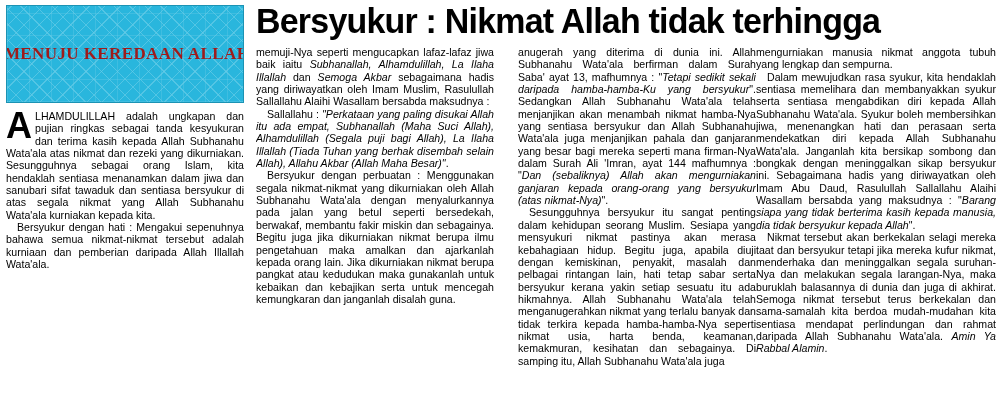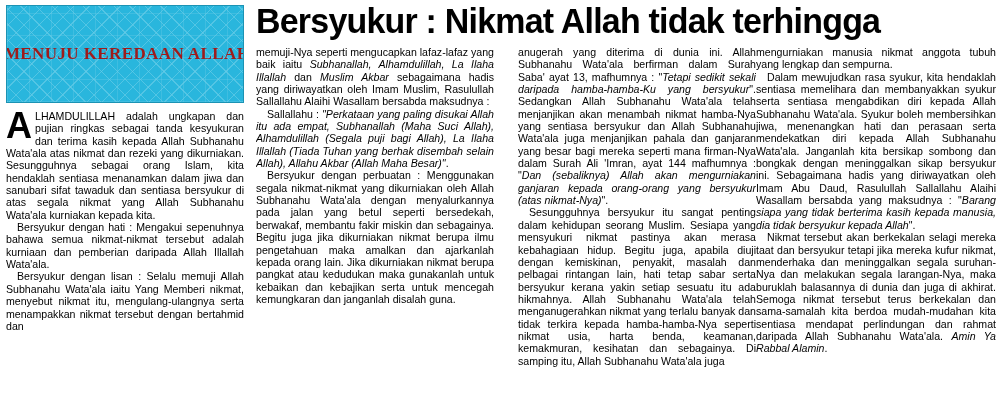--- a/index.html
+++ b/index.html
@@ -124,25 +124,24 @@
 
   <div class="headline">Bersyukur : Nikmat Allah tidak terhingga</div>
 
   <div class="cols">
 
     <div class="col" id="col1">
       <p class="noindent">
         <span class="dropcap">A</span><b>LHAMDULILLAH</b><span> adalah ungkapan dan pujian ringkas sebagai tanda kesyukuran dan terima kasih kepada Allah Subhanahu Wata'ala atas nikmat dan rezeki yang dikurniakan. Sesungguhnya sebagai orang Islam, kita hendaklah sentiasa menanamkan dalam jiwa dan sanubari sifat tawaduk dan sentiasa bersyukur di atas segala nikmat yang Allah Subhanahu Wata'ala kurniakan kepada kita.</span>
       </p>
       <p><span>Bersyukur dengan hati : Mengakui sepenuhnya bahawa semua nikmat-nikmat tersebut adalah kurniaan dan pemberian daripada Allah Illallah Wata'ala.</span></p>
-      <p><span>Bersyukur dengan lisan : Selalu memuji Allah Subhanahu Wata'ala iaitu Yang Memberi nikmat, menyebut nikmat itu, mengulang-ulangnya serta menampakkan nikmat tersebut dengan bertahmid dan</span></p>
     </div>
 
     <div class="col" id="col2">
-      <p class="noindent"><span>memuji-Nya seperti mengucapkan lafaz-lafaz yang baik iaitu </span><i>Subhanallah, Alhamdulillah, La Ilaha Illallah</i><span> dan </span><i>Muslim Akbar</i><span> sebagaimana hadis yang diriwayatkan oleh Imam Muslim, Rasulullah Sallallahu Alaihi Wasallam bersabda maksudnya :</span></p>
+      <p class="noindent"><span>memuji-Nya seperti mengucapkan lafaz-lafaz jiwa baik iaitu </span><i>Subhanallah, Alhamdulillah, La Ilaha Illallah</i><span> dan </span><i>Semoga Akbar</i><span> sebagaimana hadis yang diriwayatkan oleh Imam Muslim, Rasulullah Sallallahu Alaihi Wasallam bersabda maksudnya :</span></p>
       <p><span>Sallallahu : </span><i>"Perkataan yang paling disukai Allah itu ada empat, Subhanallah (Maha Suci Allah), Alhamdulillah (Segala puji bagi Allah), La Ilaha Illallah (Tiada Tuhan yang berhak disembah selain Allah), Allahu Akbar (Allah Maha Besar)"</i><span>.</span></p>
       <p><span>Bersyukur dengan perbuatan : Menggunakan segala nikmat-nikmat yang dikurniakan oleh Allah Subhanahu Wata'ala dengan menyalurkannya pada jalan yang betul seperti bersedekah, berwakaf, membantu fakir miskin dan sebagainya. Begitu juga jika dikurniakan nikmat berupa ilmu pengetahuan maka amalkan dan ajarkanlah kepada orang lain. Jika dikurniakan nikmat berupa pangkat atau kedudukan maka gunakanlah untuk kebaikan dan kebajikan serta untuk mencegah kemungkaran dan janganlah disalah guna.</span></p>
     </div>
 
     <div class="col" id="col3">
       <p class="noindent"><span>anugerah yang diterima di dunia ini. Allah Subhanahu Wata'ala berfirman dalam Surah Saba' ayat 13, mafhumnya : "</span><i>Tetapi sedikit sekali daripada hamba-hamba-Ku yang bersyukur</i><span>". Sedangkan Allah Subhanahu Wata'ala telah menjanjikan akan menambah nikmat hamba-Nya yang sentiasa bersyukur dan Allah Subhanahu Wata'ala juga menjanjikan pahala dan ganjaran yang besar bagi mereka seperti mana firman-Nya dalam Surah Ali 'Imran, ayat 144 mafhumnya : "</span><i>Dan (sebaliknya) Allah akan mengurniakan ganjaran kepada orang-orang yang bersyukur (atas nikmat-Nya)</i><span>".</span></p>
       <p><span>Sesungguhnya bersyukur itu sangat penting dalam kehidupan seorang Muslim. Sesiapa yang mensyukuri nikmat pastinya akan merasa kebahagiaan hidup. Begitu juga, apabila diuji dengan kemiskinan, penyakit, masalah dan pelbagai rintangan lain, hati tetap sabar serta bersyukur kerana yakin setiap sesuatu itu ada hikmahnya. Allah Subhanahu Wata'ala telah menganugerahkan nikmat yang terlalu banyak dan tidak terkira kepada hamba-hamba-Nya seperti nikmat usia, harta benda, keamanan, kemakmuran, kesihatan dan sebagainya. Di samping itu, Allah Subhanahu Wata'ala juga</span></p>
     </div>
 
     <div class="col" id="col4">

